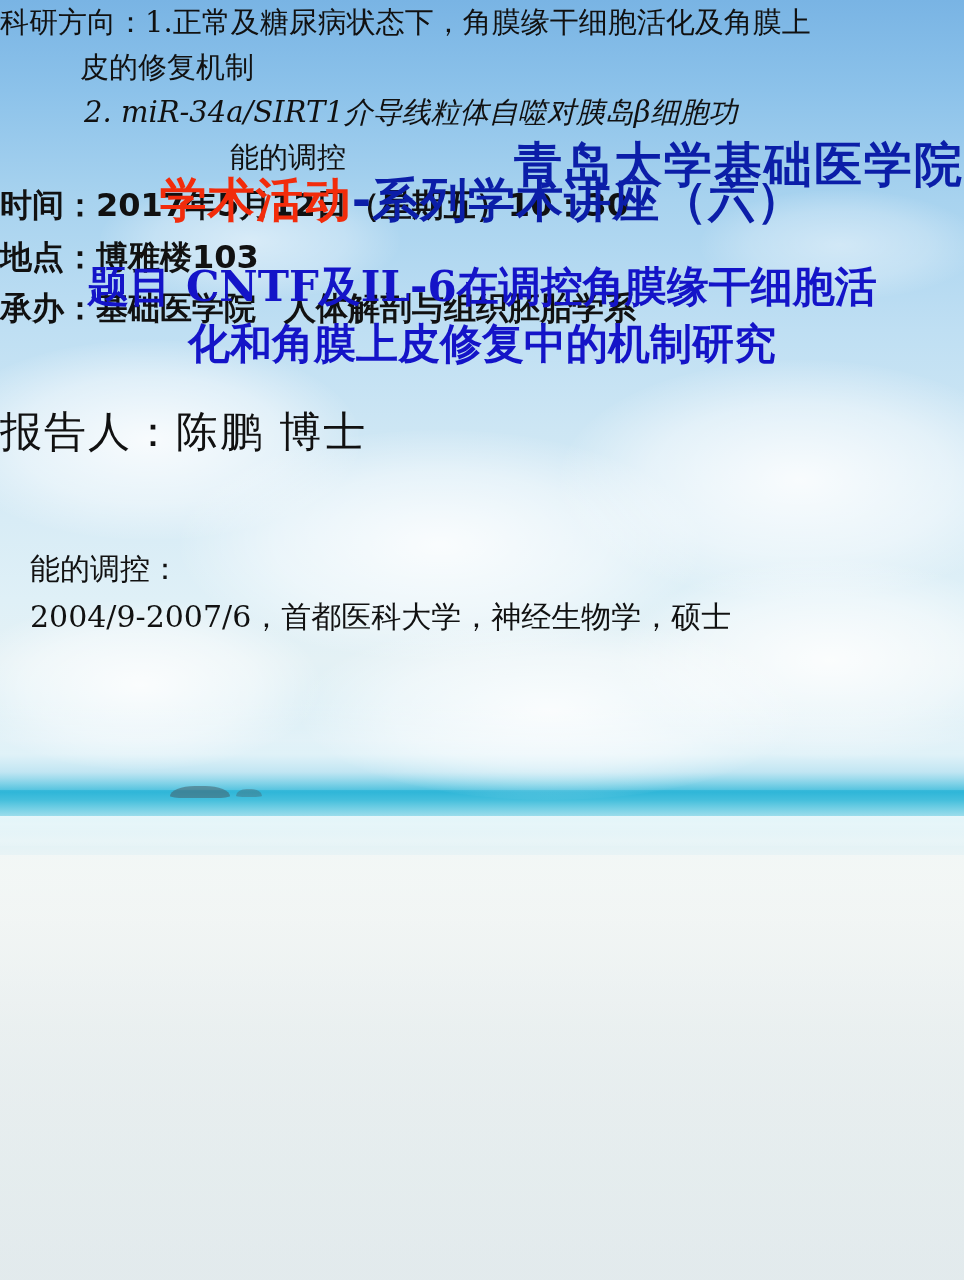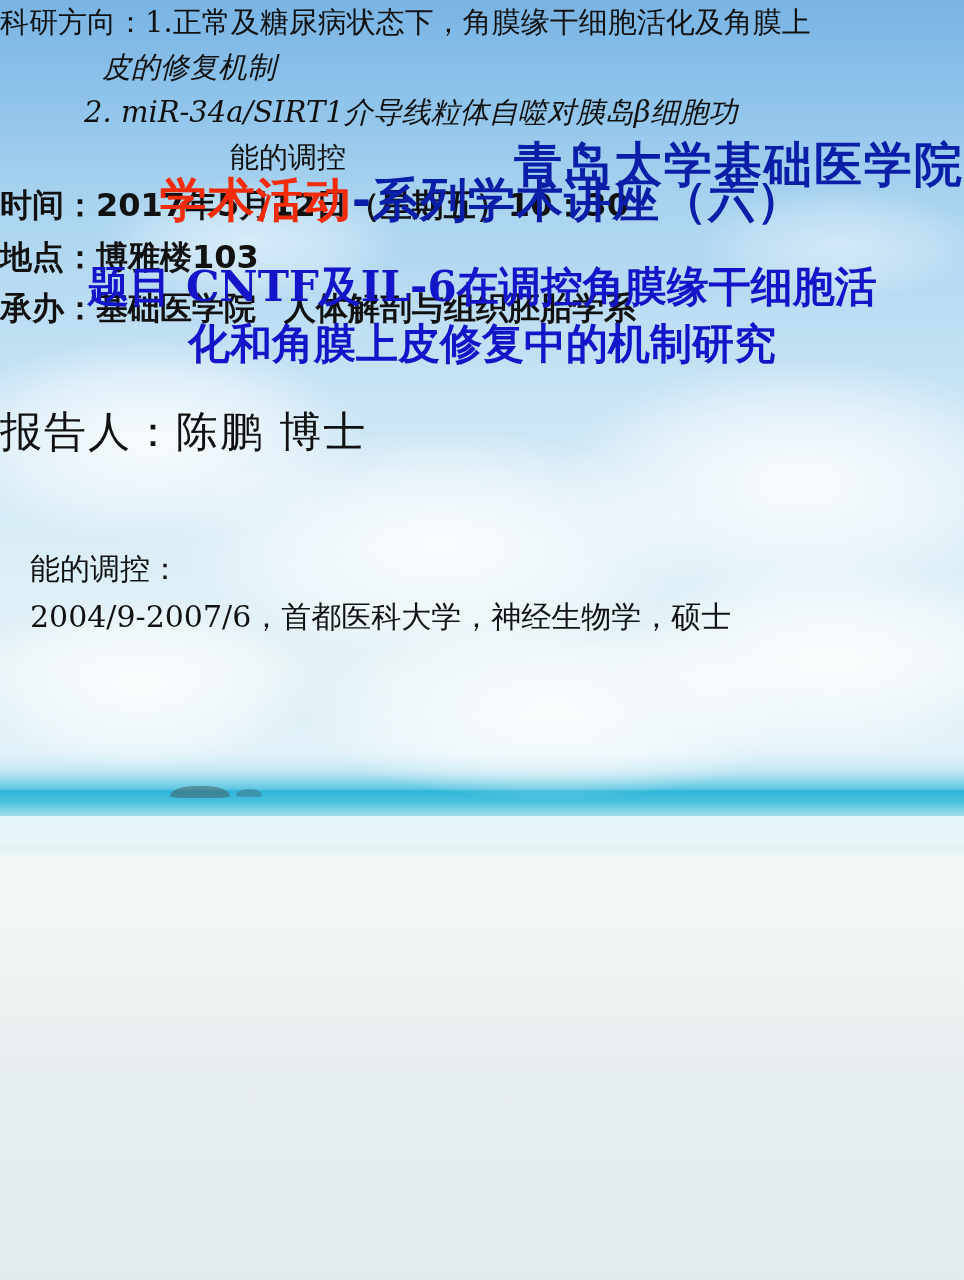--- a/index.html
+++ b/index.html
@@ -161,21 +161,21 @@
 
   .research {
     top: 800px; left: 30px; right: 24px;
     font-size: 29px;
     color: #111;
     font-family: "DejaVu Serif", "Liberation Serif", serif;
     line-height: 1.55;
     white-space: normal;
   }
   .research .r-line { display: block; }
-  .research .indent { padding-left: 102px; font-style: italic; }
+  .research .indent { padding-left: 80px; }
   .research .indent2 { padding-left: 84px; font-style: italic; }
   .research .indent3 { padding-left: 230px; }
 
   .info {
     top: 1090px; left: 40px;
     font-size: 32px;
     color: #111;
     font-weight: bold;
     font-family: "DejaVu Sans", sans-serif;
     line-height: 1.62;

